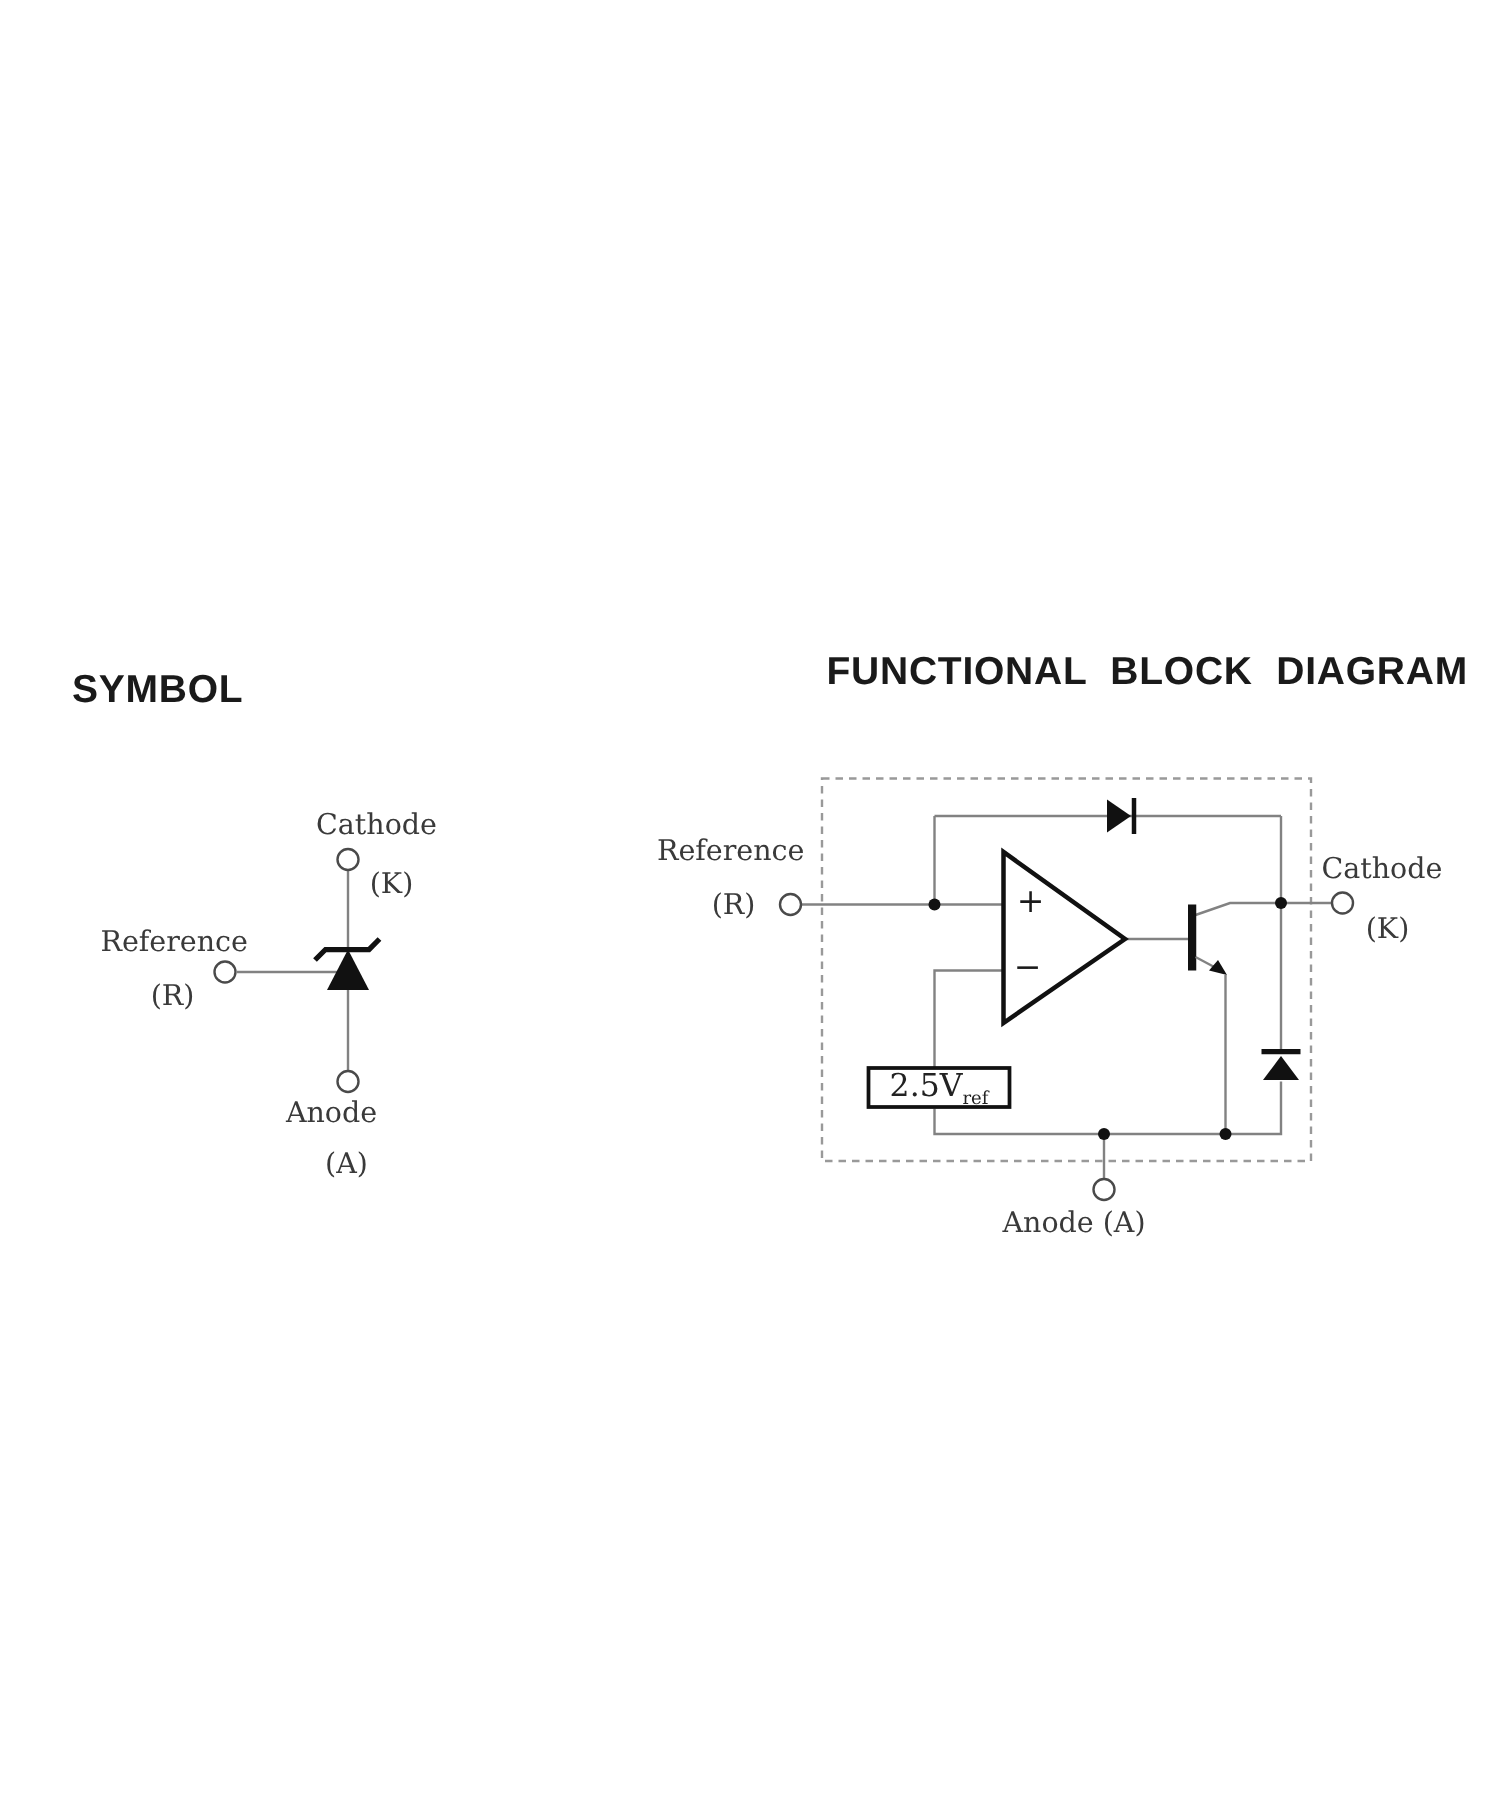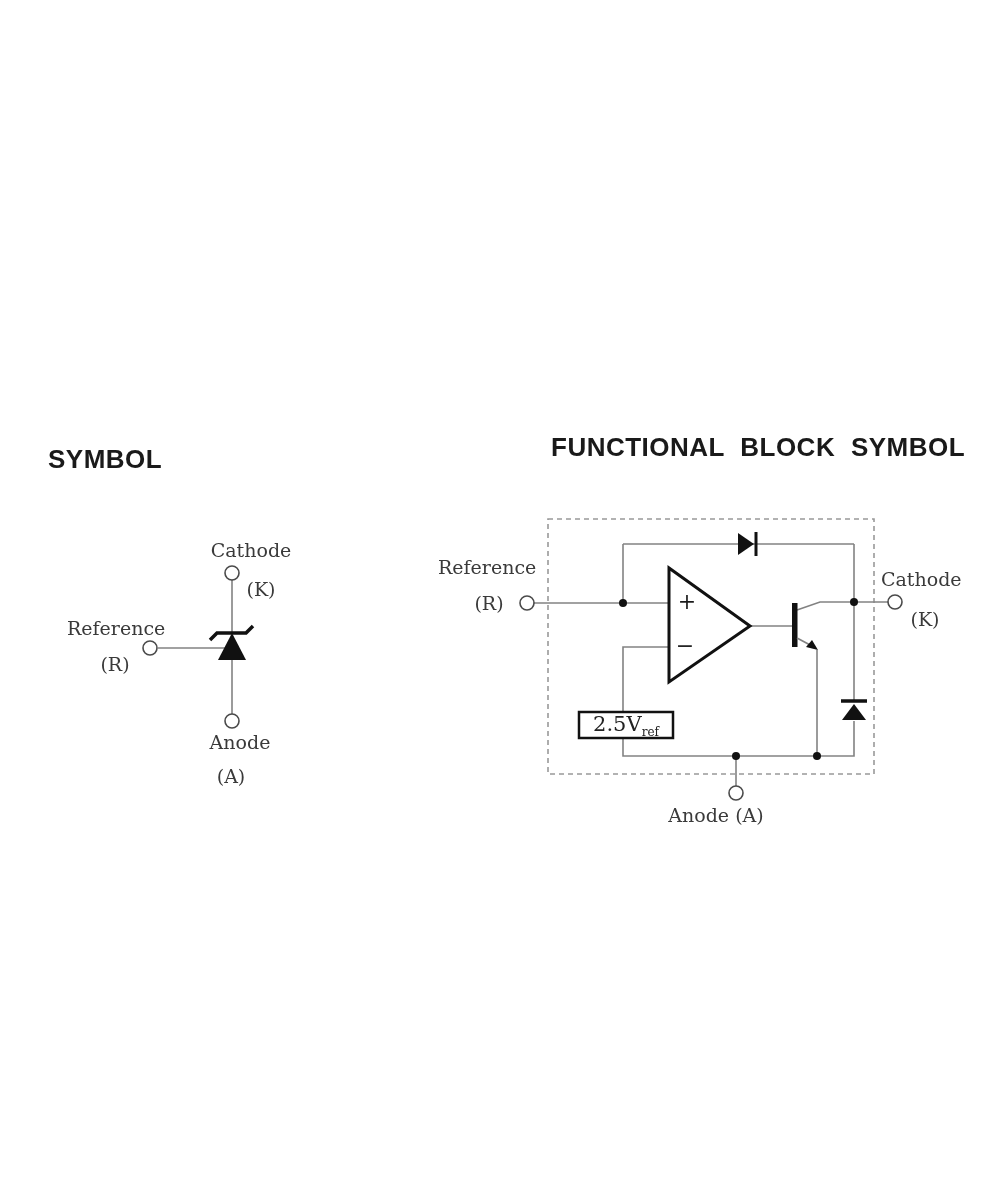--- a/index.html
+++ b/index.html
@@ -49,21 +49,21 @@
   .vref-text sub{font-size:12px;margin-top:12px;}
   svg{position:absolute;left:0;top:0;}
 </style>
 </head>
 <body>
 
 <div id="page">
 
   <div class="title" style="left:48px;top:434px;margin-top:12px;">SYMBOL</div>
 
-  <div class="title" style="left:551px;top:434px;word-spacing:8px;">FUNCTIONAL BLOCK SYMBOL</div>
+  <div class="title" style="left:551px;top:434px;word-spacing:8px;">FUNCTIONAL BLOCK DIAGRAM</div>
 
   <svg width="1000" height="1200" viewBox="0 0 1000 1200">
 
     <g>
 
       <line x1="232" y1="580" x2="232" y2="633" stroke="#828282" stroke-width="1.6"></line>
 
       <line x1="232" y1="660" x2="232" y2="714" stroke="#828282" stroke-width="1.6"></line>
 
       <line x1="158" y1="648" x2="229" y2="648" stroke="#828282" stroke-width="1.6"></line>
@@ -131,21 +131,21 @@
       <circle cx="527" cy="603" r="7" fill="#ffffff" stroke="#4a4a4a" stroke-width="1.6"></circle>
       <circle cx="895" cy="602" r="7" fill="#ffffff" stroke="#4a4a4a" stroke-width="1.6"></circle>
       <circle cx="736" cy="793" r="7" fill="#ffffff" stroke="#4a4a4a" stroke-width="1.6"></circle>
     </g>
   </svg>
 
   <div class="lbl ctr" style="left:251px;top:541px;">Cathode</div>
   <div class="lbl ctr" style="left:261px;top:580px;">(K)</div>
   <div class="lbl" style="left:67px;top:619px;">Reference</div>
   <div class="lbl ctr" style="left:115px;top:655px;">(R)</div>
-  <div class="lbl ctr" style="left:240px;top:733px;">Anode</div>
+  <div class="lbl ctr" style="left:221px;top:733px;">Anode</div>
   <div class="lbl ctr" style="left:231px;top:767px;">(A)</div>
 
   <div class="lbl" style="left:438px;top:558px;">Reference</div>
   <div class="lbl ctr" style="left:489px;top:594px;">(R)</div>
   <div class="lbl" style="left:881px;top:570px;">Cathode</div>
   <div class="lbl ctr" style="left:925px;top:610px;">(K)</div>
   <div class="lbl ctr" style="left:716px;top:806px;">Anode (A)</div>
 
   <div class="opamp-sign" style="left:687px;top:602px;">+</div>
   <div class="opamp-sign" style="left:685px;top:646px;">−</div>

